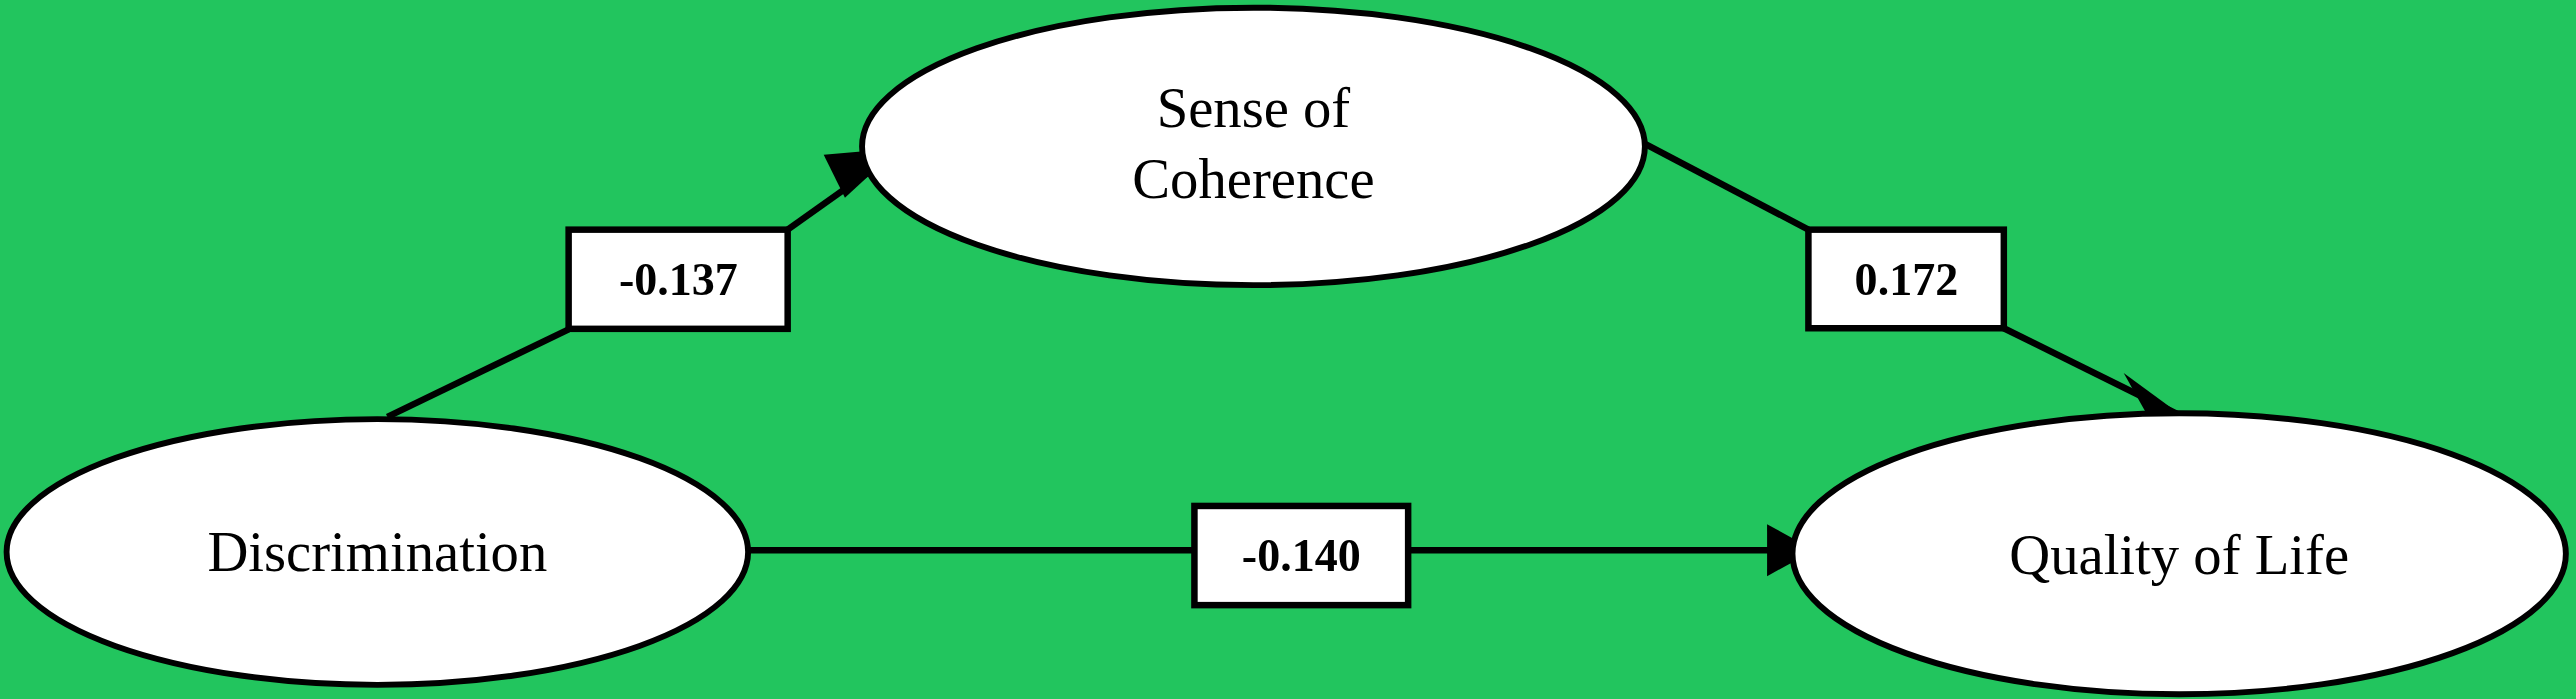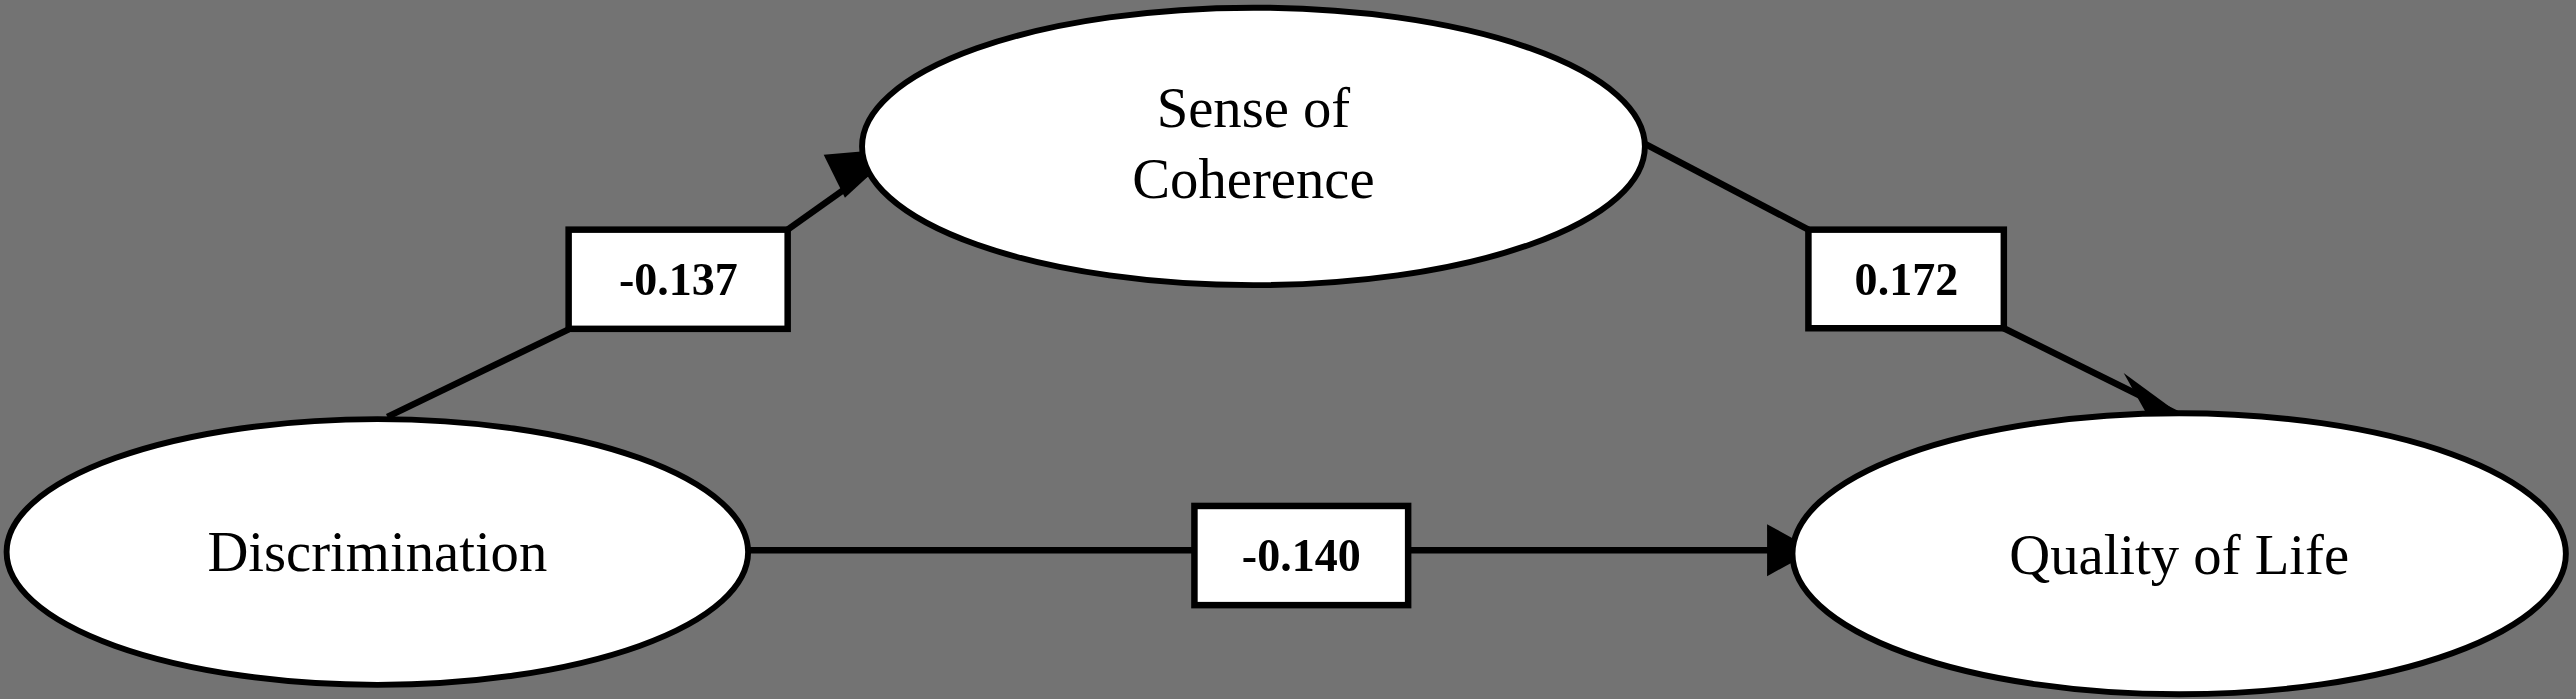--- a/index.html
+++ b/index.html
@@ -11,21 +11,21 @@
   body {
     width: 2576px;
     height: 699px;
     overflow: hidden;
     font-family: "Liberation Serif", "DejaVu Serif", serif;
   }
   #diagram-root {
     position: relative;
     width: 2576px;
     height: 699px;
-    background: #737373;
+    background: #22c55e;
   }
   svg.canvas {
     position: absolute;
     top: 0;
     left: 0;
     width: 2576px;
     height: 699px;
     display: block;
   }
   .node-ellipse {

